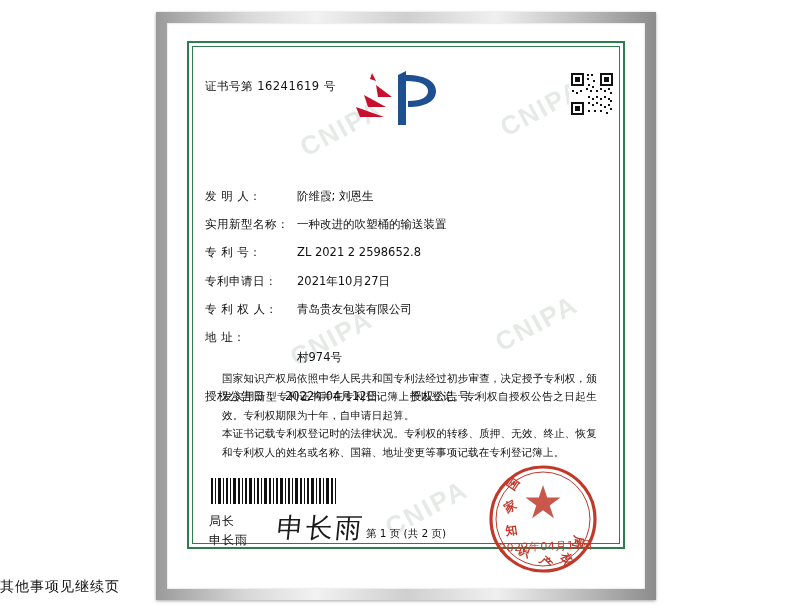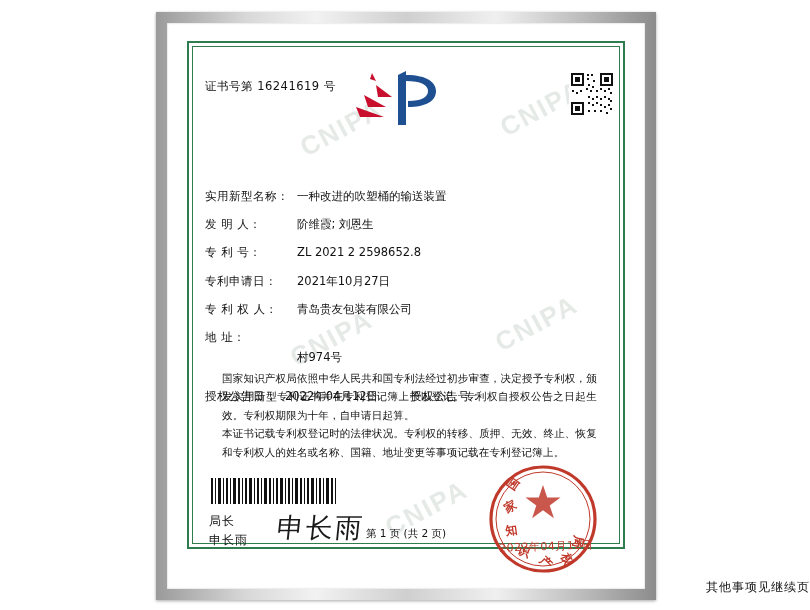--- a/index.html
+++ b/index.html
@@ -101,22 +101,22 @@
   .seal-date{
     position:absolute;right:52px;top:516px;font-size:11px;color:#c0392b;
     font-family:"DejaVu Sans",sans-serif;letter-spacing:.5px;
     transform:rotate(-2deg);
   }
   .page-no{
     position:absolute;left:0;right:0;bottom:16px;text-align:center;
     font-size:10.5px;color:#111;font-family:"DejaVu Sans",sans-serif;
   }
   .footnote{
-    position:absolute;left:0;right:0;bottom:14px;text-align:right;
-    font-size:12px;color:#111;font-family:"DejaVu Sans",sans-serif;
+    position:absolute;left:0;right:0;bottom:14px;text-align:left;
+    font-size:14px;color:#111;font-family:"DejaVu Sans",sans-serif;
     letter-spacing:1px;
   }
 </style>
 </head>
 <body>
 
 <div class="stage">
   <div class="frame">
     <div class="frame-inner">
 
@@ -188,26 +188,26 @@
             <rect x="41" y="21" width="2" height="2"></rect>
               <rect x="41" y="29" width="2" height="2"></rect>
               <rect x="41" y="37" width="2" height="2"></rect>
           </g>
         </svg>
       </div>
 
 
       <div class="fields">
         <div class="row">
+          <div class="lbl">发 明 人：</div>
+          <div class="val">阶维霞; 刘恩生</div>
+        </div>
+        <div class="row">
           <div class="lbl">实用新型名称：</div>
           <div class="val">一种改进的吹塑桶的输送装置</div>
-        </div>
-        <div class="row">
-          <div class="lbl">发 明 人：</div>
-          <div class="val">阶维霞; 刘恩生</div>
         </div>
         <div class="row">
           <div class="lbl">专 利 号：</div>
           <div class="val">ZL 2021 2 2598652.8</div>
         </div>
         <div class="row">
           <div class="lbl">专利申请日：</div>
           <div class="val">2021年10月27日</div>
         </div>
         <div class="row">

